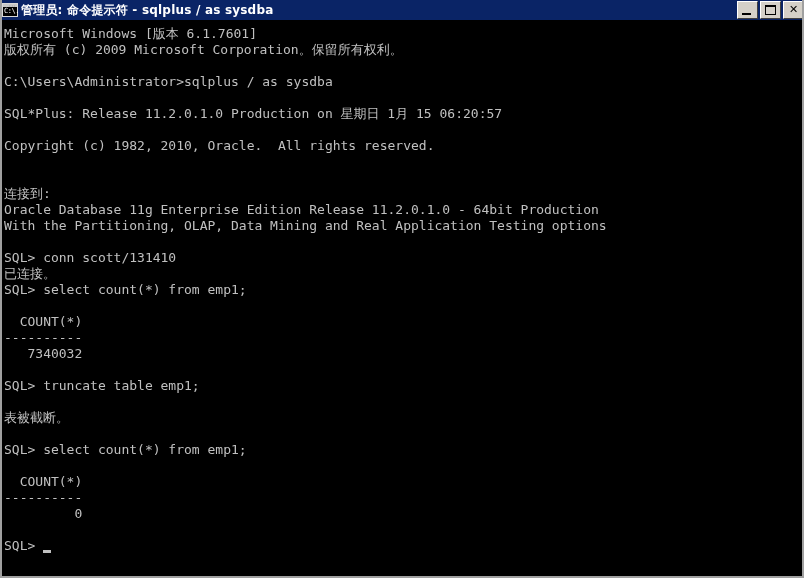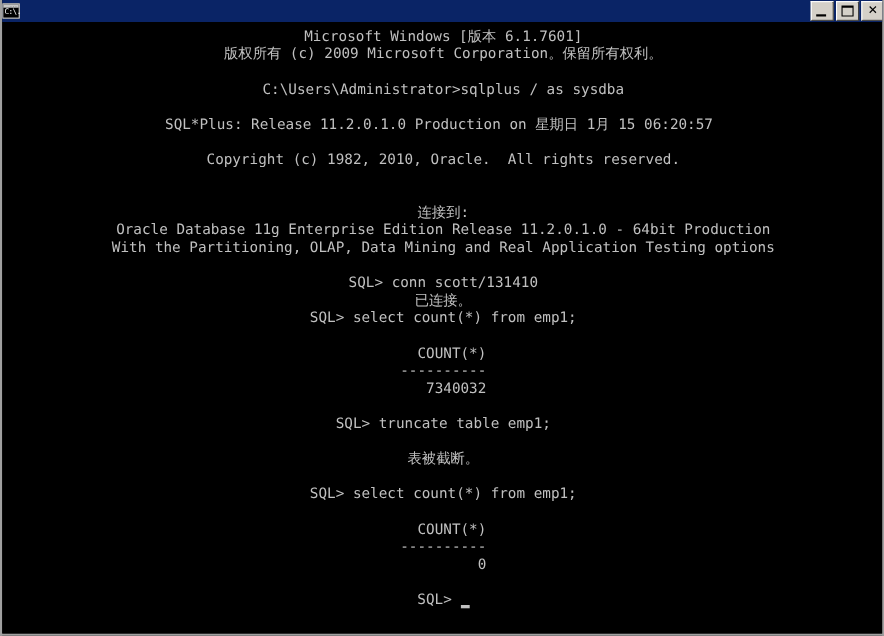--- a/index.html
+++ b/index.html
@@ -149,21 +149,20 @@
     font-family: "DejaVu Sans Mono", "Liberation Mono", monospace;
     font-size: 13px;
     line-height: 16px;
     white-space: pre;
     letter-spacing: 0px;
   }
   .line {
     height: 16px;
     white-space: pre;
     color: #c0c0c0;
-    text-align: center;
   }
   .line.blank { color: transparent; }
 
   .cursor {
     display: inline-block;
     width: 8px;
     height: 3px;
     background: #c0c0c0;
     vertical-align: bottom;
     margin-bottom: 1px;
@@ -173,20 +172,21 @@
 <body>
 
 <div class="window">
 
   <div class="titlebar">
     <div class="title-icon">
       <div class="bar"></div>
       <div class="dots">···</div>
       <div class="prompt-text">C:\.</div>
     </div>
+    <div class="title-text">管理员: 命令提示符 - sqlplus  / as sysdba</div>
     <div class="title-spacer"></div>
     <div class="win-buttons">
       <div class="win-btn">
         <span class="glyph-min"></span>
       </div>
       <div class="win-btn">
         <span class="glyph-max"></span>
       </div>
       <div class="win-btn">
         <span class="glyph-close">✕</span>

